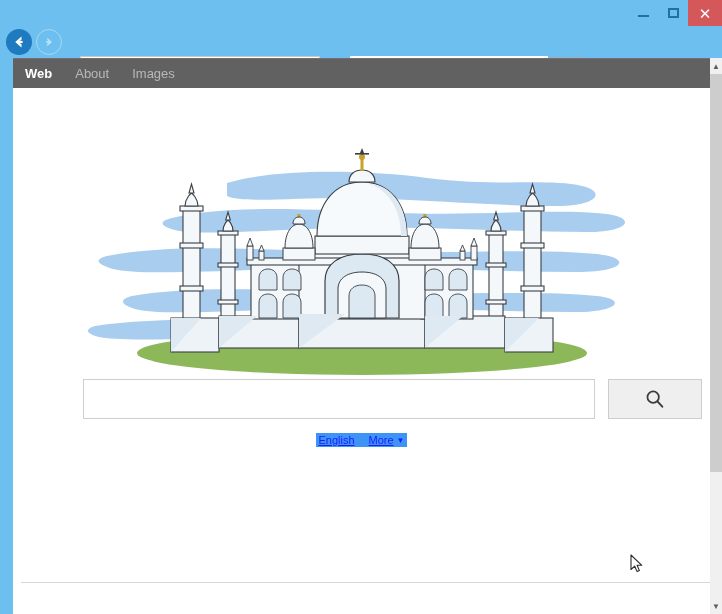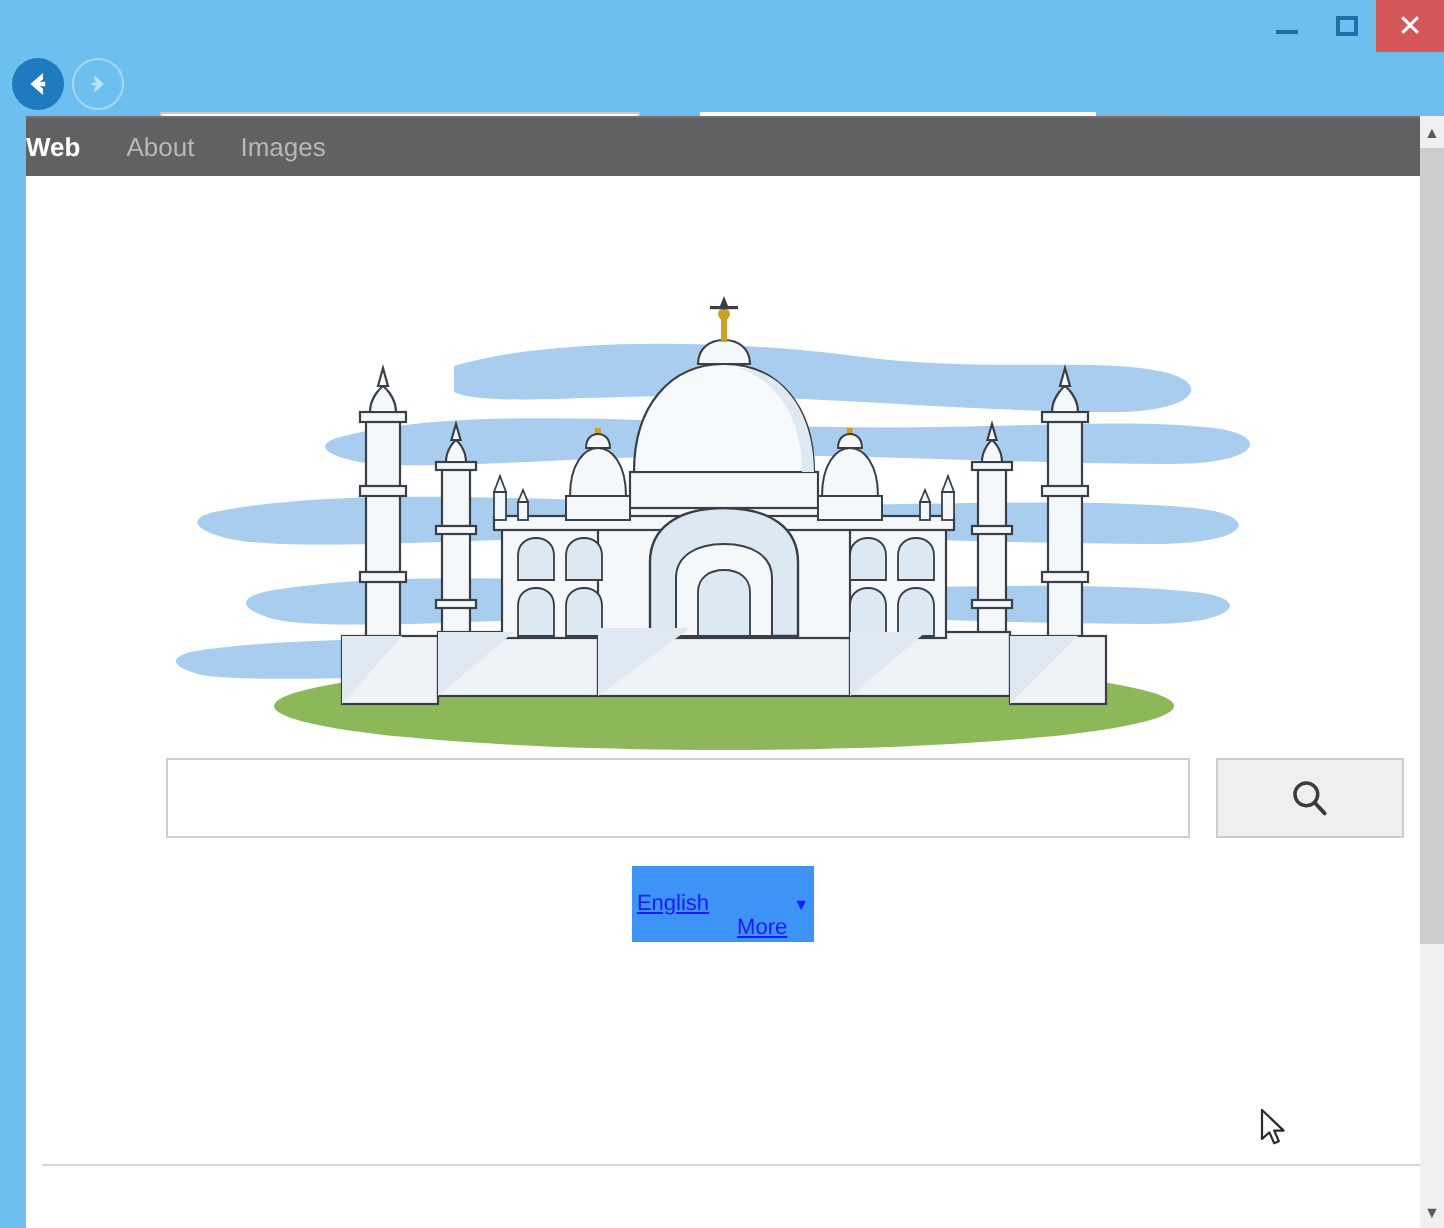--- a/index.html
+++ b/index.html
@@ -165,20 +165,21 @@
   }
 
   
   #sitenav {
     position: absolute;
     left: 13px; top: 58px;
     width: 697px; height: 30px;
     background: #616161;
     display: flex;
     align-items: center;
+    padding-left: 12px;
     border-top: 1px solid #7a6d72;
   }
   .navitem {
     font-size: 13px;
     margin-right: 23px;
     color: #b8b8b8;
     white-space: nowrap;
   }
   .navitem.active { color: #ffffff; font-weight: bold; }
 
@@ -242,21 +243,21 @@
     align-items: center;
     padding: 1px 2px;
   }
   .langlink {
     font-size: 11px;
     color: #1a1aff;
     text-decoration: underline;
     white-space: nowrap;
   }
   #lang-english { margin-right: 14px; }
-  #lang-more { text-decoration: underline; margin-top: 24px; }
+  #lang-more { text-decoration: underline; }
   #lang-caret {
     font-size: 8px;
     color: #1a1aff;
     margin-left: 3px;
     text-decoration: none;
   }
 
   
   #footer-divider {
     position: absolute;

